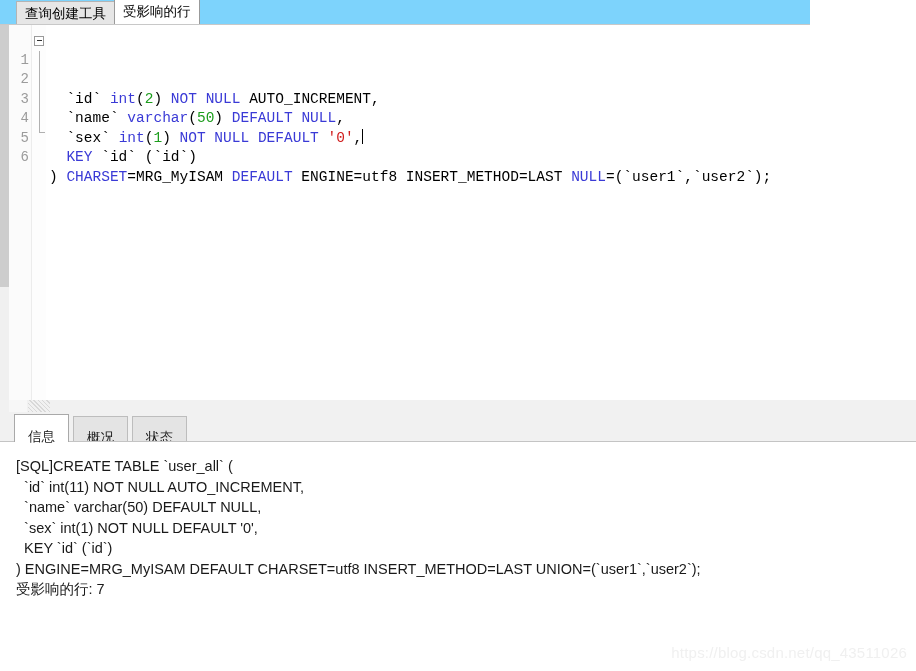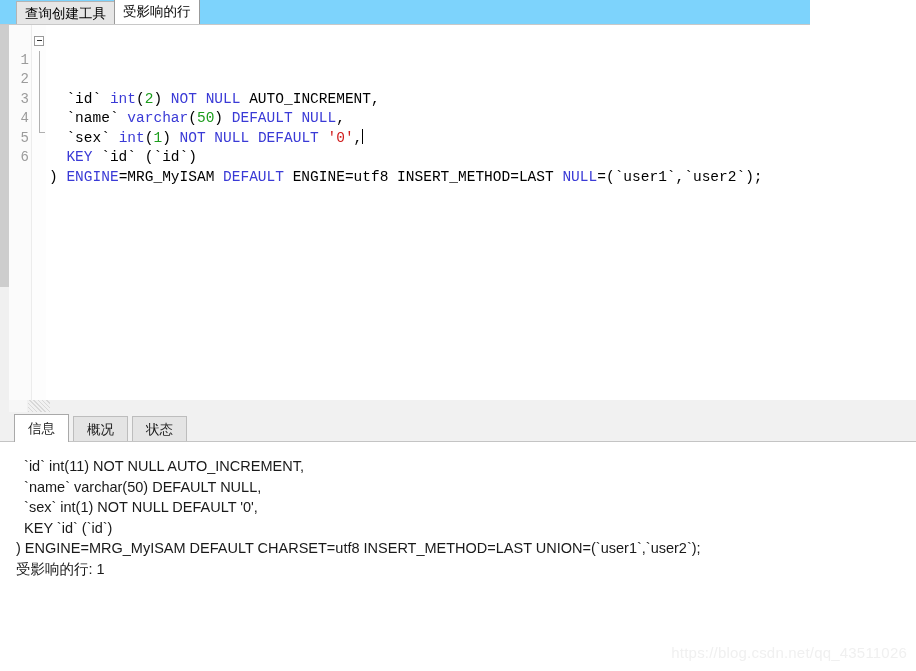--- a/index.html
+++ b/index.html
@@ -225,21 +225,21 @@
     height: 28px;
     background: #f1f1f1;
     display: flex;
     align-items: flex-end;
     padding-left: 14px;
     box-sizing: border-box;
   }
   .bottom-tab {
     height: 26px;
     line-height: 26px;
-    padding: 0 13px;
+    padding: 8px 13px;
     font-size: 13.5px;
     color: #1a1a1a;
     background: #e4e4e4;
     border: 1px solid #bdbdbd;
     border-bottom: none;
     box-sizing: border-box;
     margin-right: 4px;
     cursor: default;
     white-space: nowrap;
   }
@@ -332,45 +332,46 @@
         <span class="code-text"><span class="plain">  `sex` </span><span class="kw">int</span><span class="plain">(</span><span class="num">1</span><span class="plain">) </span><span class="kw">NOT</span><span class="plain"> </span><span class="kw">NULL</span><span class="plain"> </span><span class="kw">DEFAULT</span><span class="plain"> </span><span class="str">'0'</span><span class="plain">,</span><span class="caret"></span></span>
       </div>
 
       <div class="code-line">
         <span class="ln">5</span>
         <span class="code-text"><span class="plain">  </span><span class="kw">KEY</span><span class="plain"> `id` (`id`)</span></span>
       </div>
 
       <div class="code-line">
         <span class="ln">6</span>
-        <span class="code-text"><span class="plain">) </span><span class="kw">ENGINE</span><span class="plain">=MRG_MyISAM </span><span class="kw">DEFAULT</span><span class="plain"> ENGINE=utf8 INSERT_METHOD=LAST </span><span class="kw">NULL</span><span class="plain">=(`user1`,`user2`);</span></span>
+        <span class="code-text"><span class="plain">) </span><span class="kw">CHARSET</span><span class="plain">=MRG_MyISAM </span><span class="kw">DEFAULT</span><span class="plain"> ENGINE=utf8 INSERT_METHOD=LAST </span><span class="kw">NULL</span><span class="plain">=(`user1`,`user2`);</span></span>
       </div>
 
     </div>
   </div>
 
   <div class="splitter">
     <div class="splitter-shelf"></div>
     <div class="splitter-grip"></div>
   </div>
 
   <div class="bottom-panel">
 
     <div class="bottom-tabbar">
       <div class="bottom-tab active">信息</div>
       <div class="bottom-tab">概况</div>
       <div class="bottom-tab">状态</div>
     </div>
     <div class="bottom-sep"></div>
 
     <div class="msg-body">
+      <div class="msg-line">[SQL]CREATE TABLE `user_all` (</div>
       <div class="msg-line">  `id` int(11) NOT NULL AUTO_INCREMENT,</div>
       <div class="msg-line">  `name` varchar(50) DEFAULT NULL,</div>
       <div class="msg-line">  `sex` int(1) NOT NULL DEFAULT '0',</div>
       <div class="msg-line">  KEY `id` (`id`)</div>
       <div class="msg-line">) ENGINE=MRG_MyISAM DEFAULT CHARSET=utf8 INSERT_METHOD=LAST UNION=(`user1`,`user2`);</div>
-      <div class="msg-line">受影响的行: 1</div>
+      <div class="msg-line">受影响的行: 7</div>
     </div>
   </div>
 
   <div class="watermark">https://blog.csdn.net/qq_43511026</div>
 
 </div>
 
 </body></html>

